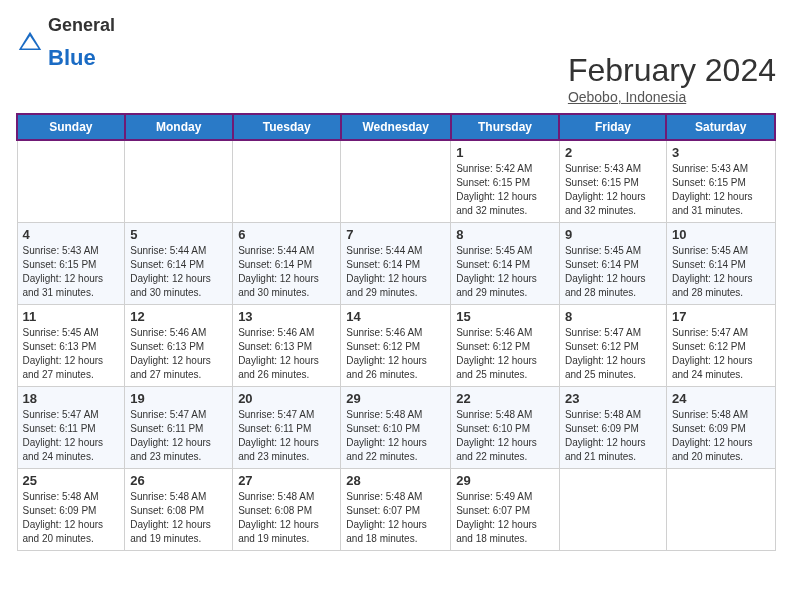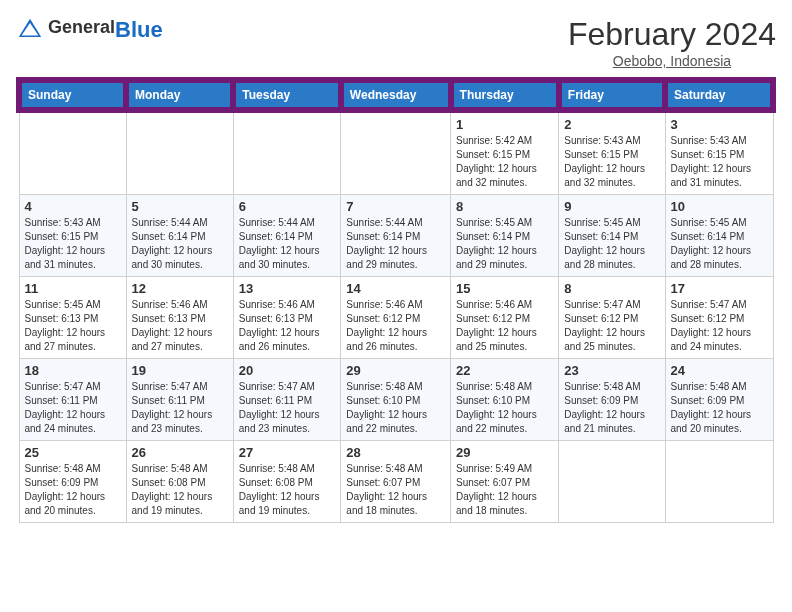--- a/index.html
+++ b/index.html
@@ -16,63 +16,65 @@
       align-items: flex-start;
       margin-bottom: 8px;
     }
     .logo {
       display: flex;
       align-items: center;
       gap: 4px;
     }
     .logo-text {
       display: flex;
-      flex-direction: row;
+      flex-direction: column;
       line-height: 1.1;
+      gap: 10px;
     }
     .logo-general {
       font-size: 18px;
       font-weight: bold;
       color: #333;
     }
     .logo-blue {
       font-size: 22px;
       font-weight: bold;
       color: #1a6bc4;
     }
     .logo-icon {
       width: 28px;
       height: 28px;
     }
     .title-block {
-      text-align: center;
+      text-align: left;
+      margin-top: 36px;
     }
     .month-title {
       font-size: 32px;
       font-weight: normal;
       color: #333;
     }
     .location {
       font-size: 14px;
       color: #555;
       text-decoration: underline;
     }
     .calendar {
       width: 100%;
       border-collapse: collapse;
       font-size: 11px;
     }
     .calendar thead th {
       background: #2a7ac7;
       color: #fff;
       padding: 5px 6px;
-      text-align: left;
+      text-align: center;
       font-size: 12px;
       font-weight: bold;
-      border: 6px solid #701a75;
+      border: 2px solid #701a75;
     }
     .calendar tbody td {
       border: 1px solid #d0d0d0;
       vertical-align: top;
       padding: 4px 5px;
       width: 113px;
       min-height: 80px;
     }
     .day-num {
       font-size: 13px;

